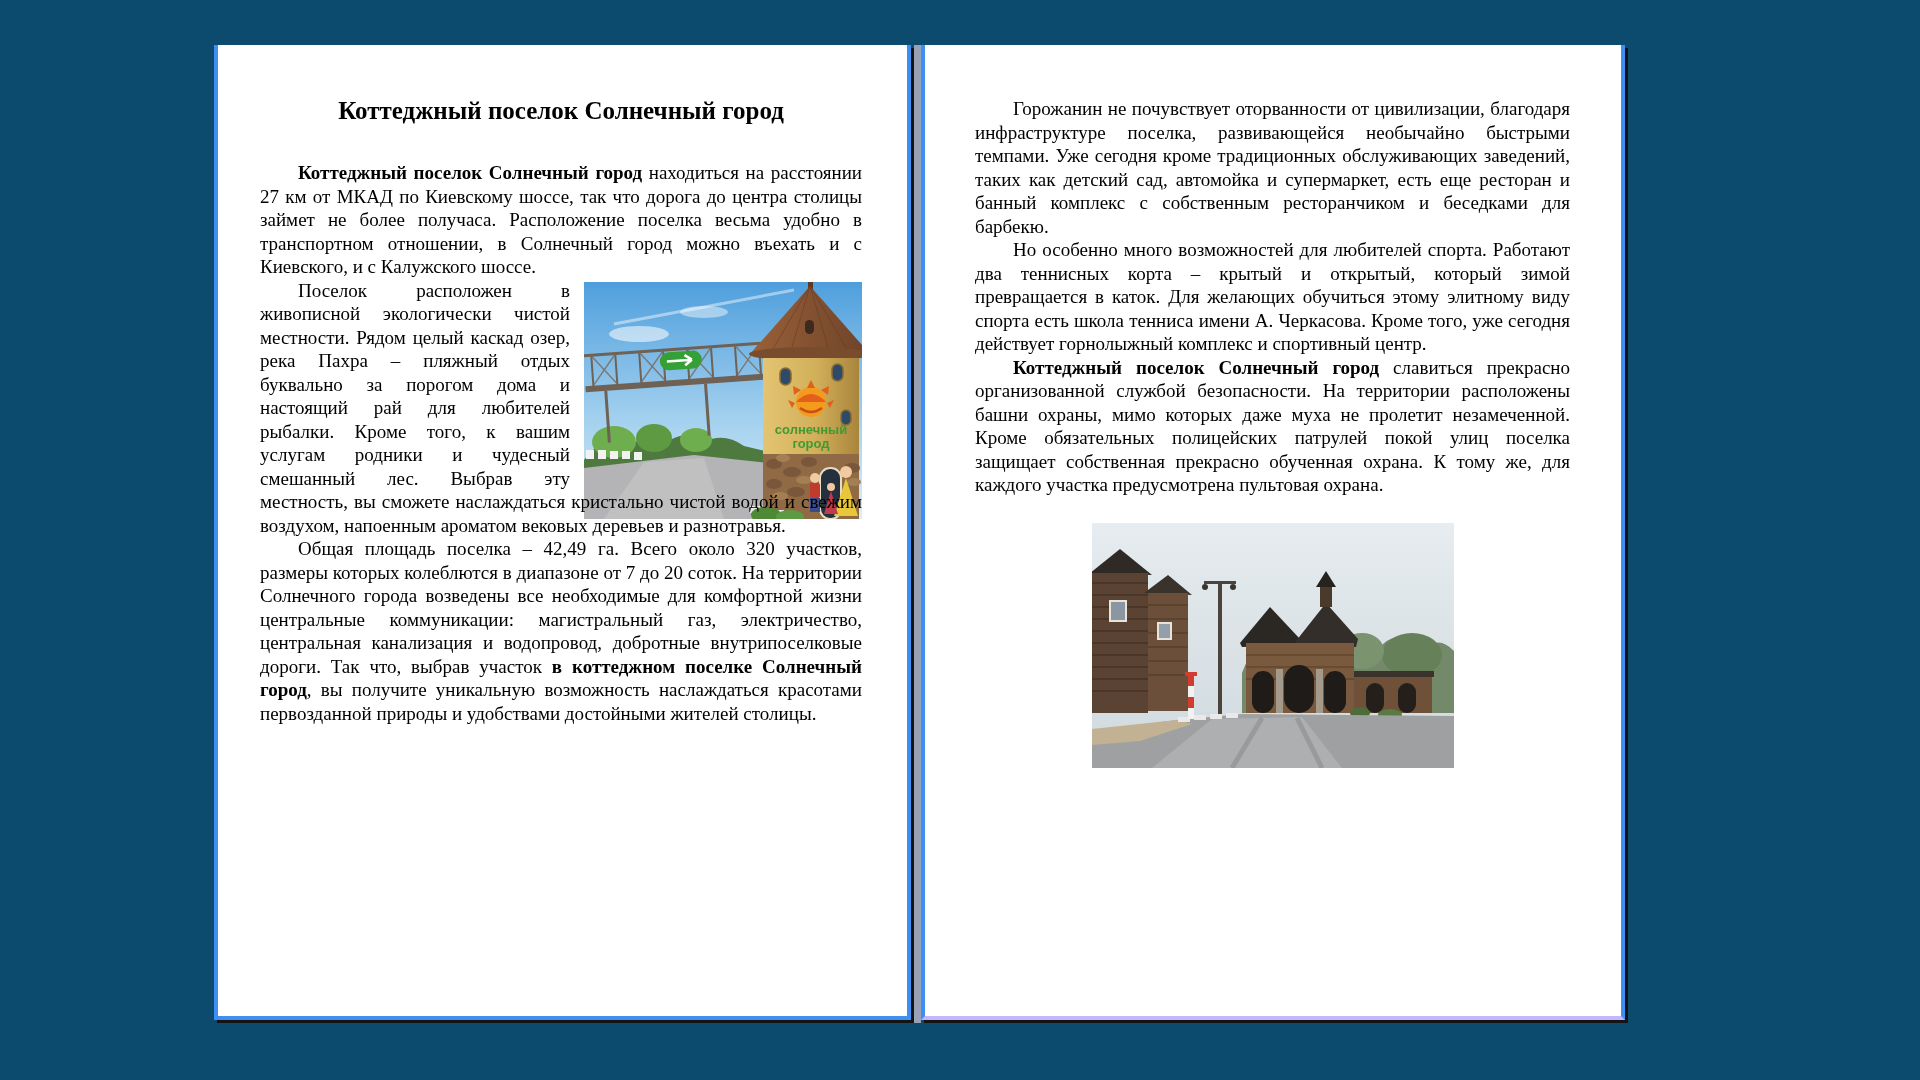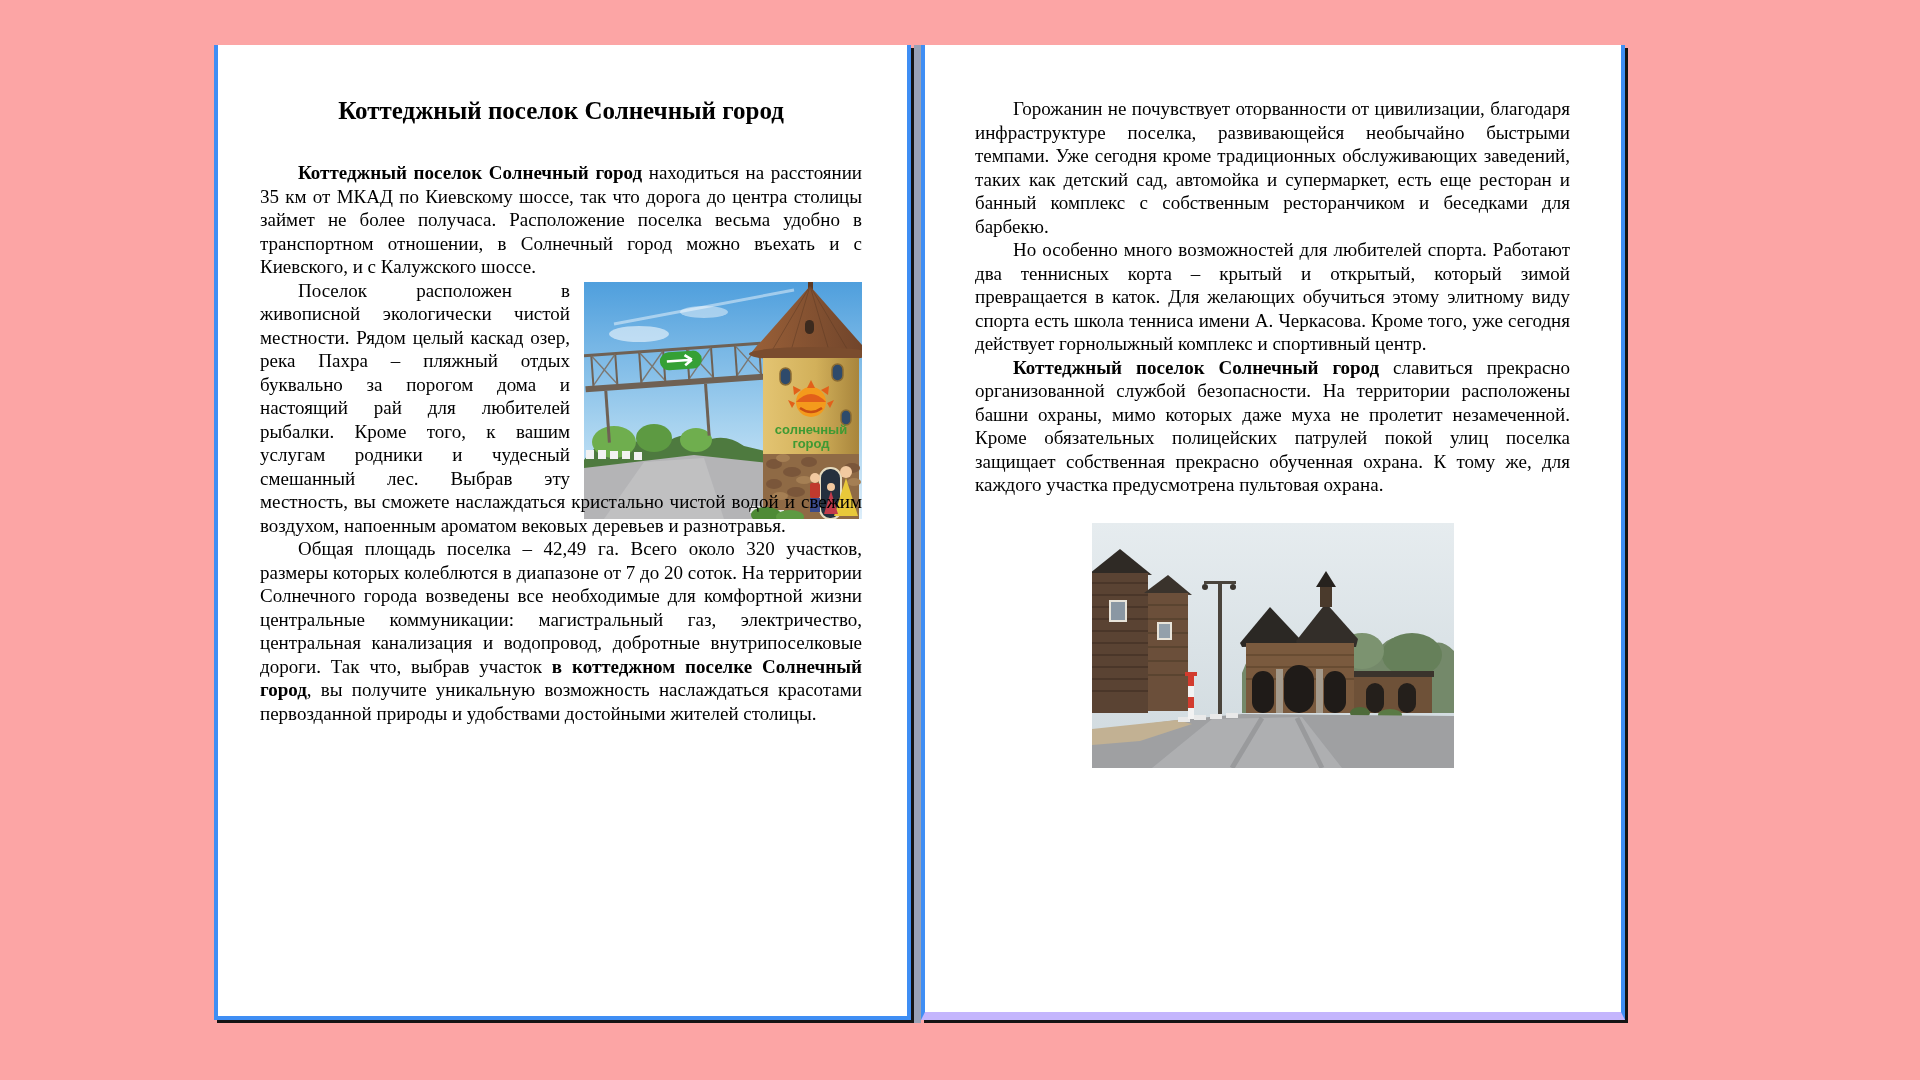--- a/index.html
+++ b/index.html
@@ -1,44 +1,44 @@
 <!DOCTYPE html>
 <html><head>
 <meta charset="utf-8">
 <style>
   html,body{margin:0;padding:0;background:#ffffff;}
-  #stage{position:relative;width:1920px;height:1080px;background:#fca5a5;overflow:hidden;
+  #stage{position:relative;width:1920px;height:1080px;background:#0c4a6e;overflow:hidden;
          font-family:"Liberation Serif","DejaVu Serif",serif;color:#000;}
   .page{position:absolute;top:45px;height:975px;background:#fff;box-sizing:border-box;}
   .page-left{left:214px;width:697px;
     border-left:4px solid #3f8ef4;border-right:4px solid #3f8ef4;border-bottom:4px solid #3f8ef4;
     box-shadow:3px 3px 0 #141414;}
   .page-gap{position:absolute;top:45px;left:914px;width:7px;height:978px;background:#98a1b6;}
   .page-right{left:921px;width:704px;
-    border-left:4px solid #3f8ef4;border-right:4px solid #3f8ef4;border-bottom:8px solid #c4b5fd;
+    border-left:4px solid #3f8ef4;border-right:4px solid #3f8ef4;border-bottom:4px solid #c4b5fd;
     box-shadow:3px 3px 0 #141414;}
   .page-inner-left{padding:50px 45px 0 42px;}
   .page-inner-right{padding:52px 51px 0 50px;}
   .doc-title{font-size:25px;font-weight:bold;text-align:center;margin:0 0 34px 0;line-height:32px;}
   .para{font-size:19px;line-height:23.5px;text-align:justify;text-indent:38px;margin:0;}
   .para b{font-weight:bold;}
   .photo-float{float:right;width:278px;height:196px;margin:3px 0 8px 14px;display:block;}
   .photo-block{display:block;width:362px;height:245px;margin:26px auto 0 auto;}
   svg{display:block;}
 </style>
 </head>
 <body>
 
 <div id="stage">
 
   <div class="page page-left">
     <div class="page-inner-left">
       <h1 class="doc-title">Коттеджный поселок Солнечный город</h1>
 
-      <p class="para"><b>Коттеджный поселок Солнечный город</b><span> находиться на расстоянии 35 км от МКАД по Киевскому шоссе, так что дорога до центра столицы займет не более получаса. Расположение поселка весьма удобно в транспортном отношении, в Солнечный город можно въехать и с Киевского, и с Калужского шоссе.</span></p>
+      <p class="para"><b>Коттеджный поселок Солнечный город</b><span> находиться на расстоянии 27 км от МКАД по Киевскому шоссе, так что дорога до центра столицы займет не более получаса. Расположение поселка весьма удобно в транспортном отношении, в Солнечный город можно въехать и с Киевского, и с Калужского шоссе.</span></p>
 
       <p class="para">
         <span class="photo-float">
 
           <svg width="278" height="237" viewBox="0 0 278 237">
             <defs>
               <linearGradient id="sky1" x1="0" y1="0" x2="0" y2="1">
                 <stop offset="0" stop-color="#4f9fdd"></stop>
                   <stop offset="0.6" stop-color="#a6d2ef"></stop>
                   <stop offset="1" stop-color="#ddeefa"></stop>

